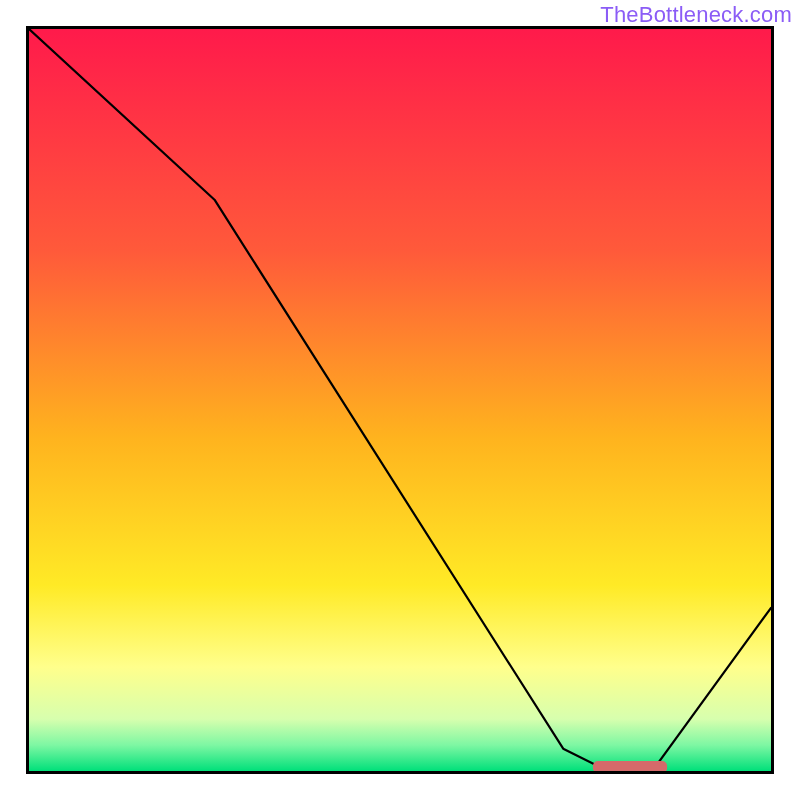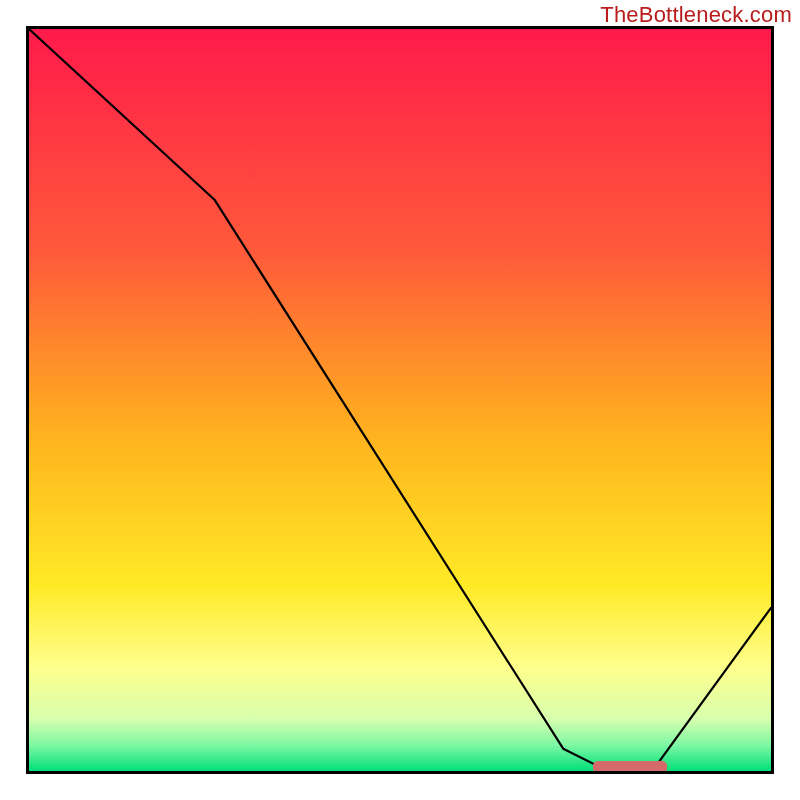--- a/index.html
+++ b/index.html
@@ -13,21 +13,21 @@
   }
   .container {
     position: relative;
     width: 800px;
     height: 800px;
   }
   .watermark {
     position: absolute;
     top: 2px;
     right: 8px;
-    color: #b91c1c;
+    color: #8b5cf6;
     font-size: 22px;
     font-weight: 400;
     letter-spacing: 0.2px;
     z-index: 10;
     user-select: none;
   }
   .plot-frame {
     position: absolute;
     left: 26px;
     top: 26px;

